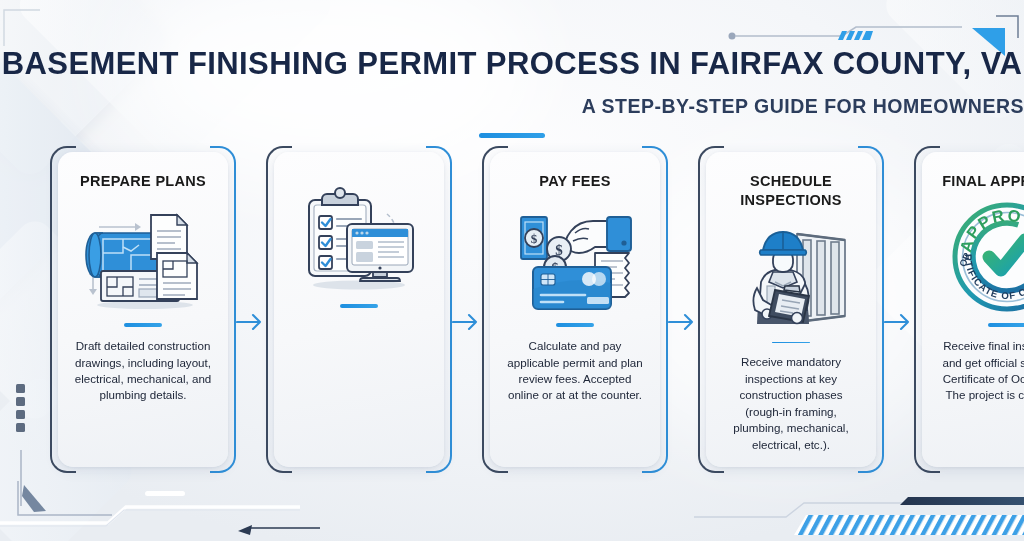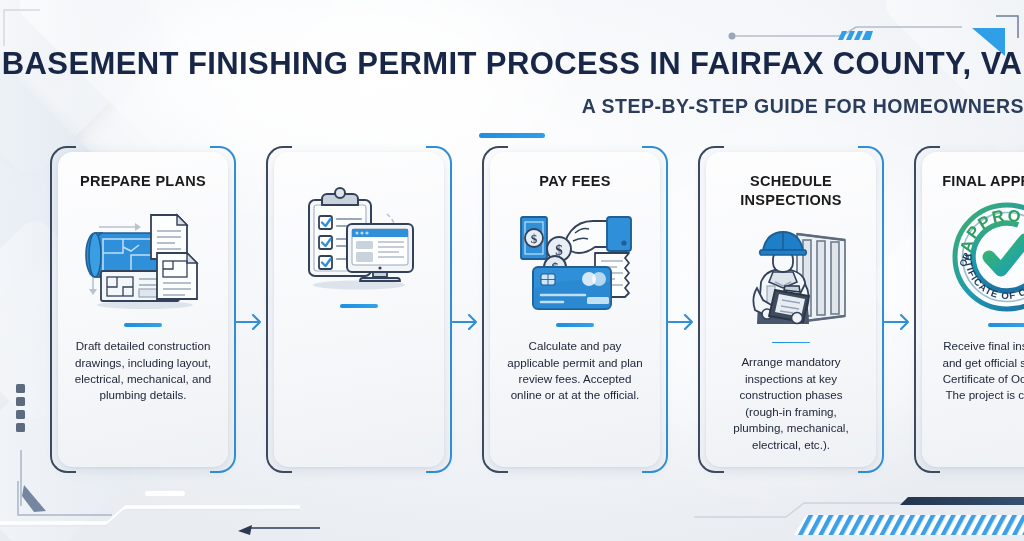--- a/index.html
+++ b/index.html
@@ -356,21 +356,21 @@
             <circle cx="78" cy="78" r="7" fill="#eaf3fb" opacity=".9"></circle>
             <circle cx="88" cy="78" r="7" fill="#ffffff" opacity=".65"></circle>
             <g stroke="#bfe0f7" stroke-width="2.6" stroke-linecap="round">
                 <path d="M30 94 H74"></path>
                 <path d="M30 101 H52"></path>
               </g>
             <rect x="76" y="96" width="22" height="7" rx="1.5" fill="#dff0fc" opacity=".85"></rect>
           </svg>
         </div>
         <div class="c-rule"></div>
-        <div class="c-body">Calculate and pay applicable permit and plan review fees. Accepted online or at at the official.</div>
+        <div class="c-body">Calculate and pay applicable permit and plan review fees. Accepted online or at at the counter.</div>
       </div>
     </div>
 
     <div class="arrow">
       <svg width="30" height="20" viewBox="0 0 30 20">
         <path d="M1 10 H24 M17 3 l7 7 -7 7" stroke="#2f8fd8" stroke-width="2.1" fill="none" stroke-linecap="round" stroke-linejoin="round"></path>
       </svg>
     </div>
 
     <div class="cardwrap">
@@ -408,21 +408,21 @@
             <g stroke="#98a5b6" stroke-width="1.4">
                 <path d="M55 80 l18 3"></path>
                 <path d="M54 86 l18 3"></path>
                 <path d="M53 91 l13 2"></path>
               </g>
             <path d="M58 66 h14 l1 6 -16 -2z" fill="#c8d2de" stroke="#2a3546" stroke-width="1.5"></path>
             <circle cx="70" cy="98" r="5.5" fill="#f0f4f8" stroke="#34415a" stroke-width="1.6"></circle>
           </svg>
         </div>
         <div class="c-rule"></div>
-        <div class="c-body">Arrange mandatory inspections at key construction phases (rough-in framing, plumbing, mechanical, electrical, etc.).</div>
+        <div class="c-body">Receive mandatory inspections at key construction phases (rough-in framing, plumbing, mechanical, electrical, etc.).</div>
       </div>
     </div>
 
     <div class="arrow">
       <svg width="30" height="20" viewBox="0 0 30 20">
         <path d="M1 10 H24 M17 3 l7 7 -7 7" stroke="#2f8fd8" stroke-width="2.1" fill="none" stroke-linecap="round" stroke-linejoin="round"></path>
       </svg>
     </div>
 
     <div class="cardwrap">

